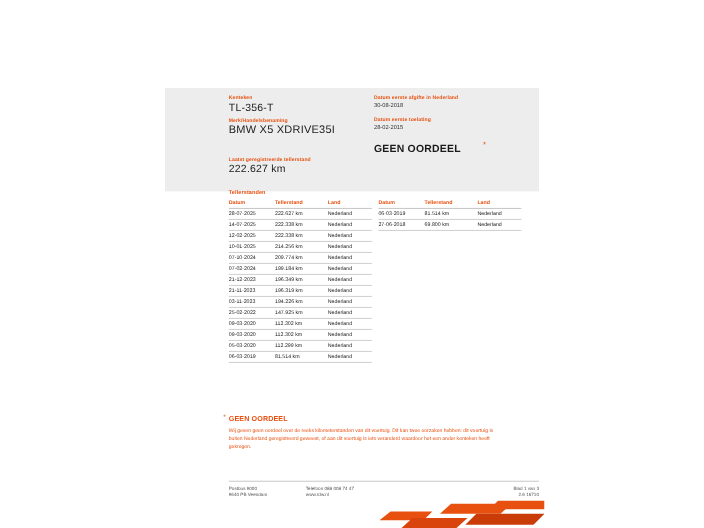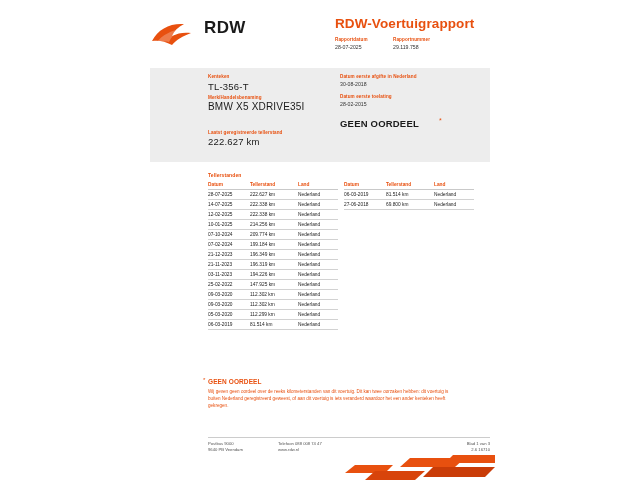--- a/index.html
+++ b/index.html
@@ -86,21 +86,21 @@
   .meta-value {
     color: #333333;
     font-size: 5.2px;
     line-height: 8px;
   }
 
   
   .panel {
     position: absolute;
     left: 150px;
-    top: 68px;
+    top: 80px;
     width: 340px;
     height: 94px;
     background: #ededed;
   }
   .panel .lbl {
     position: absolute;
     color: #e8500f;
     font-weight: bold;
     font-size: 4.6px;
     letter-spacing: 0.1px;
@@ -229,41 +229,20 @@
     width: 150px;
     height: 25px;
     overflow: hidden;
   }
 </style>
 </head>
 <body>
 
 <div class="page">
 
-  <div class="header">
-    <div class="logo-wrap">
-      <svg class="logo-mark" viewBox="0 0 46 26">
-        <path d="M2 20 C 8 8, 20 2, 34 3 C 28 6, 24 10, 22 15 C 28 12, 34 11, 41 12 C 33 15, 26 19, 22 24 C 15 20, 8 19, 2 20 Z" fill="#e8500f"></path>
-        <path d="M6 22 C 12 14, 22 9, 31 8 C 25 12, 21 16, 19 21 C 14 20, 10 21, 6 22 Z" fill="#ffffff" opacity="0.25"></path>
-      </svg>
-      <div class="logo-text">RDW</div>
-    </div>
-
-    <div class="report-title">RDW-Voertuigrapport</div>
-
-    <div class="meta-row">
-      <div class="meta-col a">
-        <div class="meta-label">Rapportdatum</div>
-        <div class="meta-value">28-07-2025</div>
-      </div><div class="meta-col b">
-        <div class="meta-label">Rapportnummer</div>
-        <div class="meta-value">29.119.758</div>
-      </div>
-    </div>
-  </div>
 
   <div class="panel">
     <div class="lbl" id="kenteken-label">Kenteken</div>
     <div class="val-big" id="kenteken-value">TL-356-T</div>
 
     <div class="lbl" id="merk-label">Merk/Handelsbenaming</div>
     <div class="val-big" id="merk-value">BMW X5 XDRIVE35I</div>
 
     <div class="lbl" id="km-label">Laatst geregistreerde tellerstand</div>
     <div class="val-big" id="km-value">222.627 km</div>

